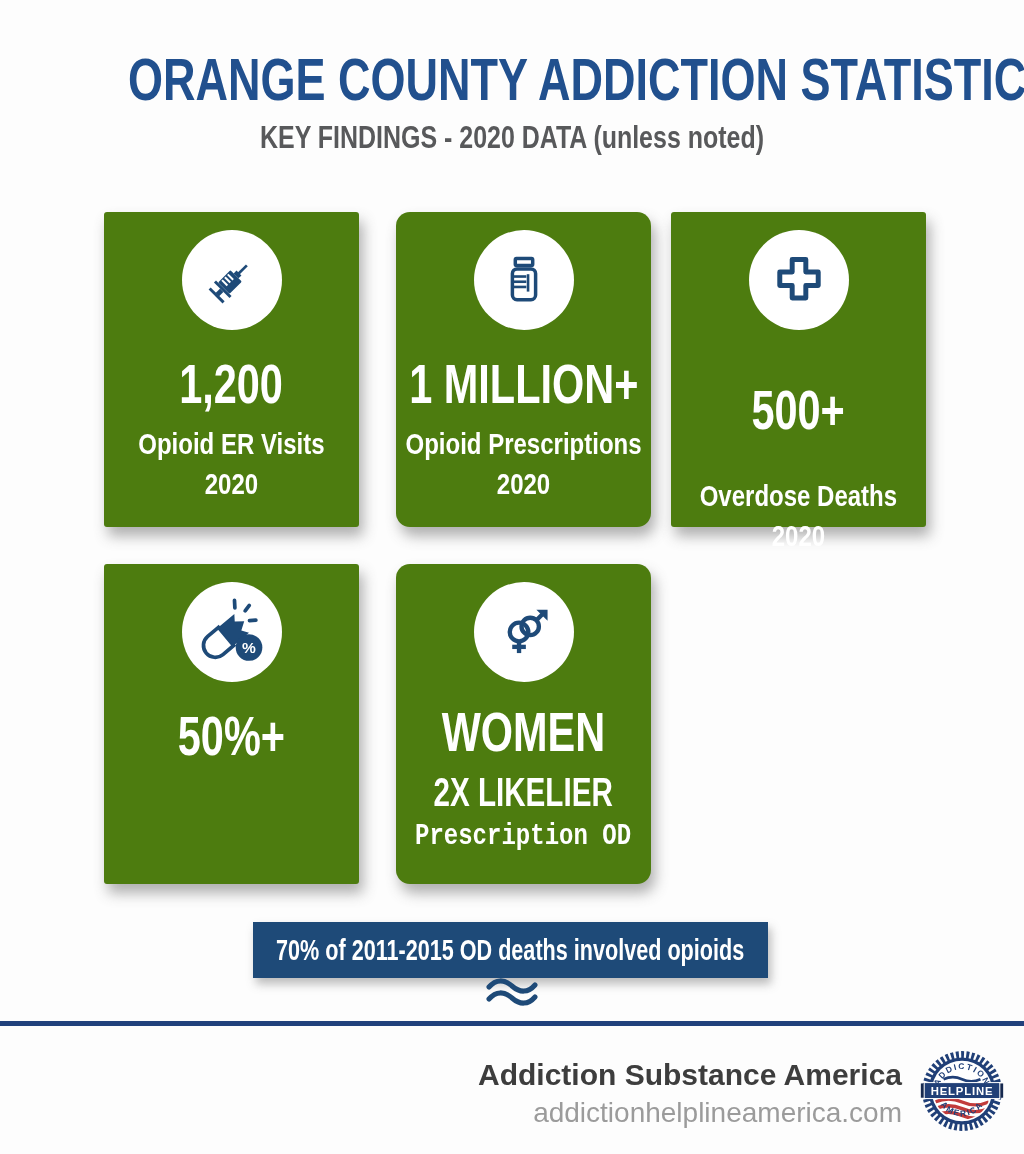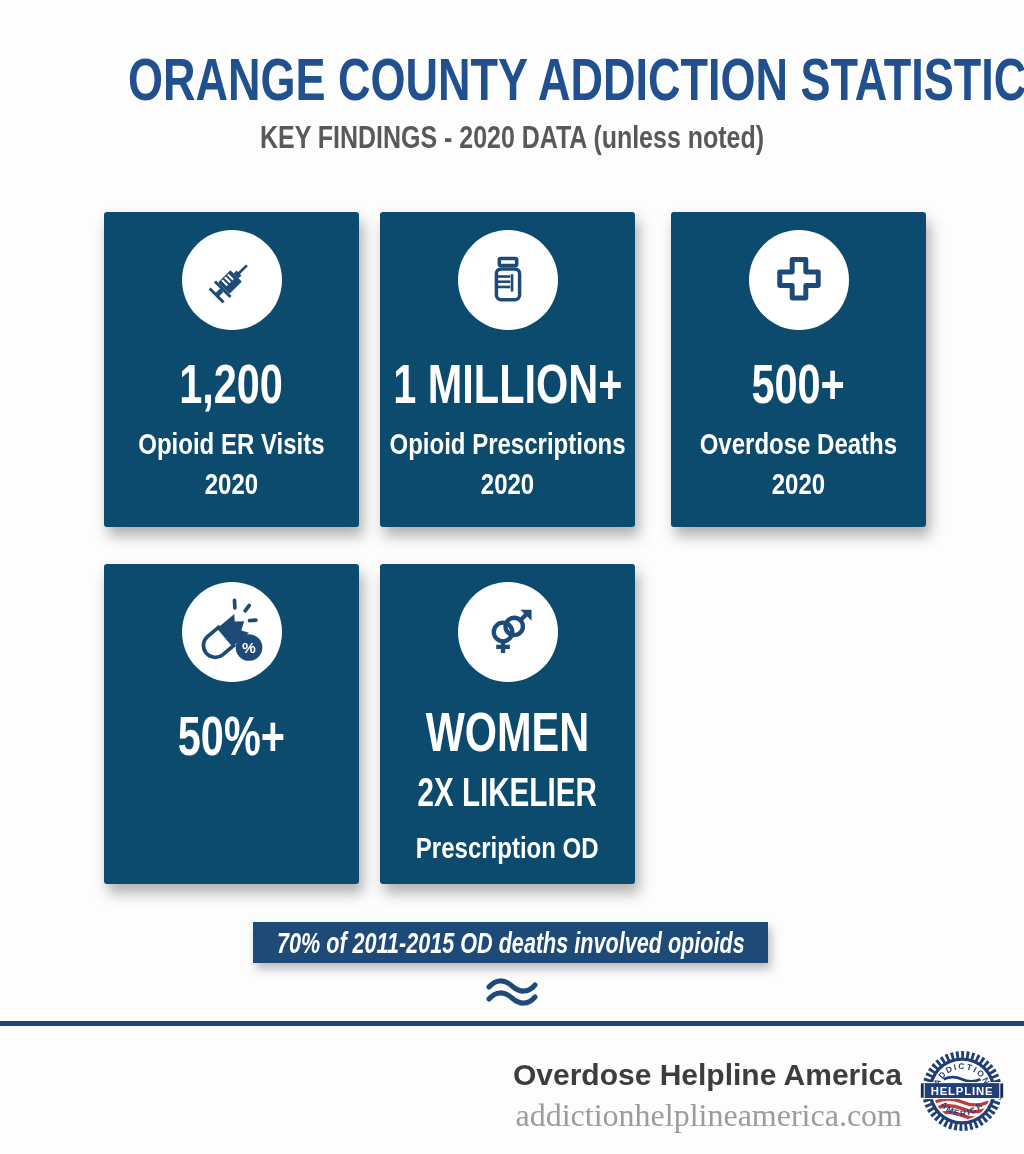--- a/index.html
+++ b/index.html
@@ -17,68 +17,68 @@
     color:#21508e; transform:scaleX(.75); white-space:nowrap;
   }
   .subtitle {
     position:absolute; top:120px; left:0; width:100%;
     text-align:center; font-size:32px; font-weight:700; line-height:1.1;
     color:#58595b; transform:scaleX(.78); white-space:nowrap;
   }
 
   
   .card {
-    position:absolute; width:255px; background:#0c4a6e; border-radius:3px;
+    position:absolute; width:255px; background:#4d7c0f; border-radius:3px;
     box-shadow:4px 9px 14px rgba(80,80,80,.45);
     display:flex; flex-direction:column; align-items:center;
   }
   .r1 { top:212px; height:315px; }
   .r2 { top:564px; height:320px; }
-  .c1 { left:104px; } .c2 { left:380px; } .c3 { left:671px; }
+  .c1 { left:104px; } .c2 { left:396px;border-radius:14px; } .c3 { left:671px;gap:26px; }
 
   .circle {
     margin-top:18px; width:100px; height:100px; border-radius:50%;
     background:#ffffff; flex:none;
     display:flex; align-items:center; justify-content:center;
   }
   .stat {
     margin-top:26px; color:#ffffff; font-size:56px; font-weight:700;
     line-height:1; white-space:nowrap; transform:scaleX(.74);
   }
   .stat2 {
     margin-top:12px; color:#ffffff; font-size:40px; font-weight:700;
     line-height:1; white-space:nowrap; transform:scaleX(.74);
   }
   .lbl {
     margin-top:12px; color:#ffffff; font-size:30px; font-weight:700;
     line-height:1.32; text-align:center;
   }
   .lbl > div { transform:scaleX(.8); white-space:nowrap; }
   .card5 .stat { margin-top:22px; }
-  .card5 .lbl  { margin-top:16px; }
+  .card5 .lbl  { margin-top:5px;font-family:Liberation Mono, monospace; }
 
   
   .banner {
-    position:absolute; left:253px; top:922px; width:515px; height:41px;
+    position:absolute; left:253px; top:922px; width:515px; height:56px;
     background:#1e4a78; box-shadow:3px 6px 9px rgba(90,90,90,.4);
-    display:flex; align-items:center; justify-content:center;font-style:italic;
+    display:flex; align-items:center; justify-content:center;
   }
   .banner-text {
     color:#ffffff; font-size:30px; font-weight:700; line-height:1;
     white-space:nowrap; transform:scaleX(.72);
   }
 
   
   .waves { position:absolute; left:486px; top:976px; }
   .rule  { position:absolute; left:0; top:1021px; width:100%; height:5px; background:#21417c; }
 
   
   .footer-text { position:absolute; right:122px; top:1058px; text-align:right; }
   .brand   { font-size:30px; font-weight:700; color:#3d3d3d; line-height:1.15; }
-  .website { font-size:32px; font-weight:400; color:#9b9b9b; line-height:1.2; margin-top:3px;font-family:Liberation Serif, serif; }
+  .website { font-size:28px; font-weight:400; color:#9b9b9b; line-height:1.2; margin-top:3px; }
   .badge   { position:absolute; left:920px; top:1049px; }
 
   svg text { font-family:"Liberation Sans", sans-serif; }
 </style>
 </head>
 <body>
 
 <div class="canvas">
 
   <div class="title">ORANGE COUNTY ADDICTION STATISTICS</div>
@@ -189,21 +189,21 @@
   <svg class="waves" width="52" height="34" viewBox="0 0 52 34">
     <g fill="none" stroke="#1e4a78" stroke-width="5" stroke-linecap="round">
       <path d="M3 11 C 10 3, 18 3, 26 10 C 34 17, 42 17, 49 9"></path>
       <path d="M3 23 C 10 15, 18 15, 26 22 C 34 29, 42 29, 49 21"></path>
     </g>
   </svg>
 
   <div class="rule"></div>
 
   <div class="footer-text">
-    <div class="brand">Overdose Helpline America</div>
+    <div class="brand">Addiction Substance America</div>
     <div class="website">addictionhelplineamerica.com</div>
   </div>
 
   <svg class="badge" width="84" height="84" viewBox="0 0 100 100">
     <defs>
       <path id="arcTop" d="M21 53 A 29 29 0 0 1 79 53"></path>
       <path id="arcBot" d="M19 49 A 31 31 0 0 0 81 49"></path>
       <clipPath id="sealClip">
           <circle cx="50" cy="50" r="34"></circle>
         </clipPath>

